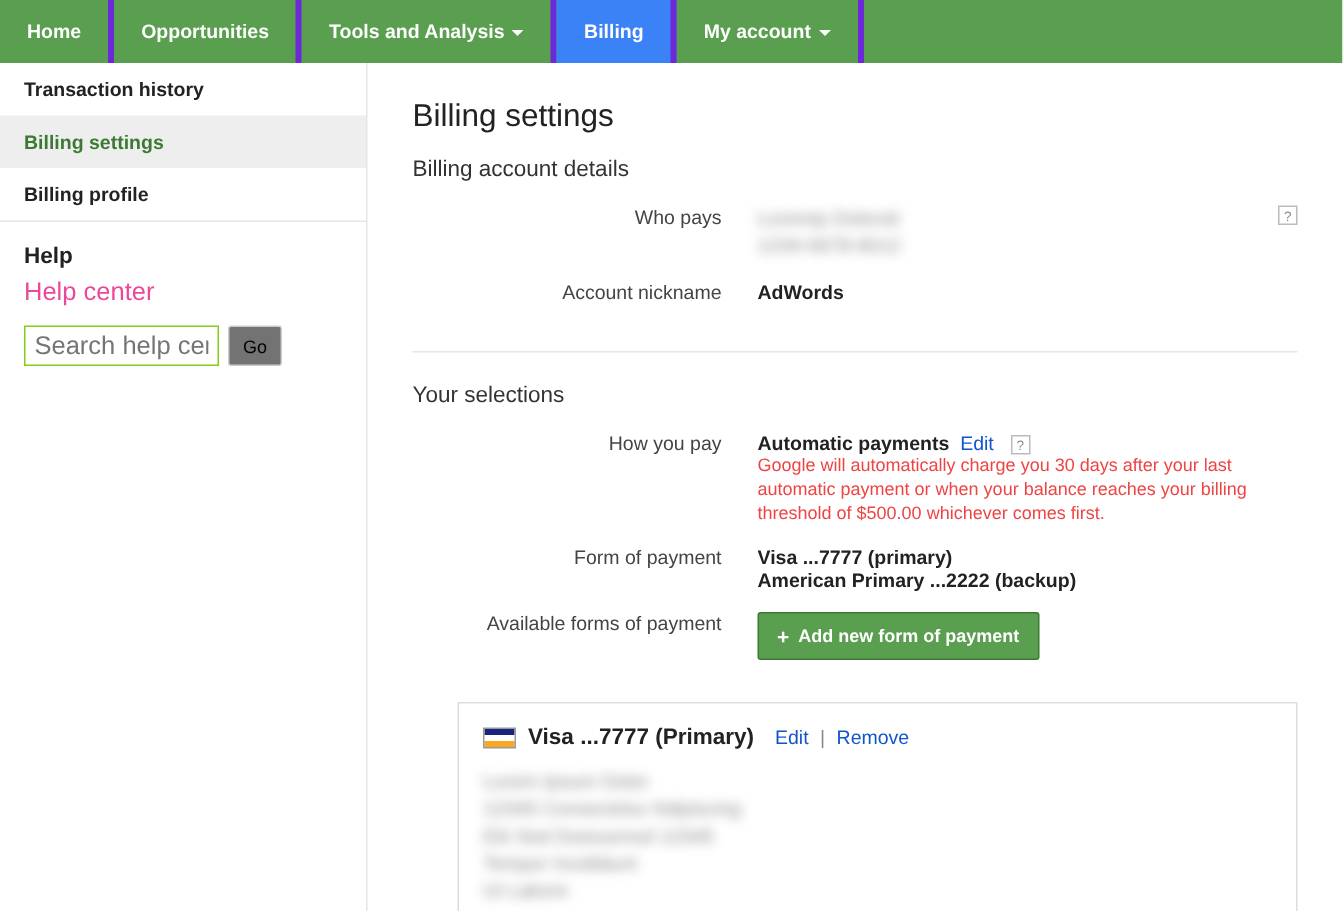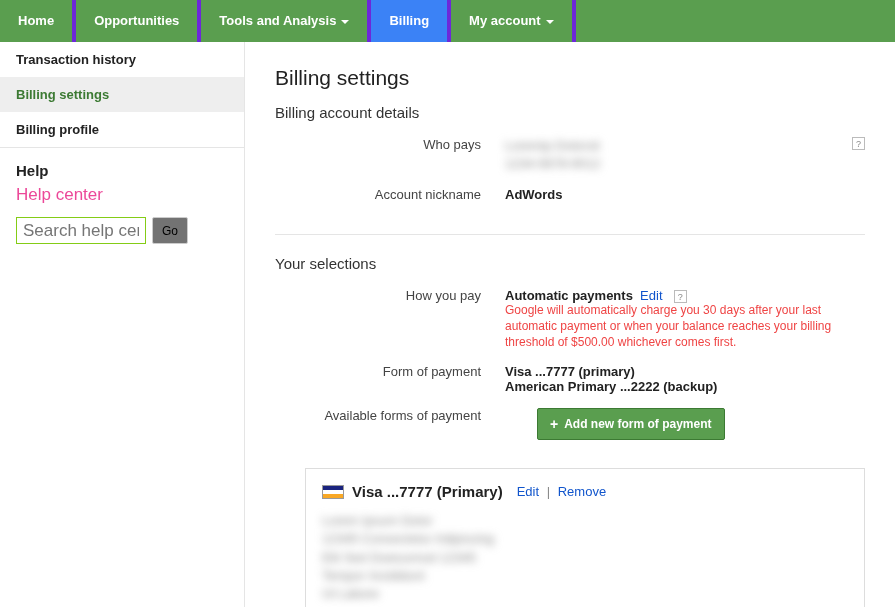--- a/index.html
+++ b/index.html
@@ -103,21 +103,21 @@
     </div>
 
     <div class="row">
       <div class="label">Form of payment</div>
       <div class="value">
         <div class="strong">Visa ...7777 (primary)</div>
         <div class="strong">American Primary ...2222 (backup)</div>
       </div>
     </div>
 
-    <div class="row" style="margin-bottom:28px;gap:32px;">
+    <div class="row" style="margin-bottom:28px;">
       <div class="label">Available forms of payment</div>
       <div class="value">
         <button class="btn-green">
           <span class="plus">+</span>
           <span>Add new form of payment</span>
         </button>
       </div>
     </div>
 
     <div class="card">

